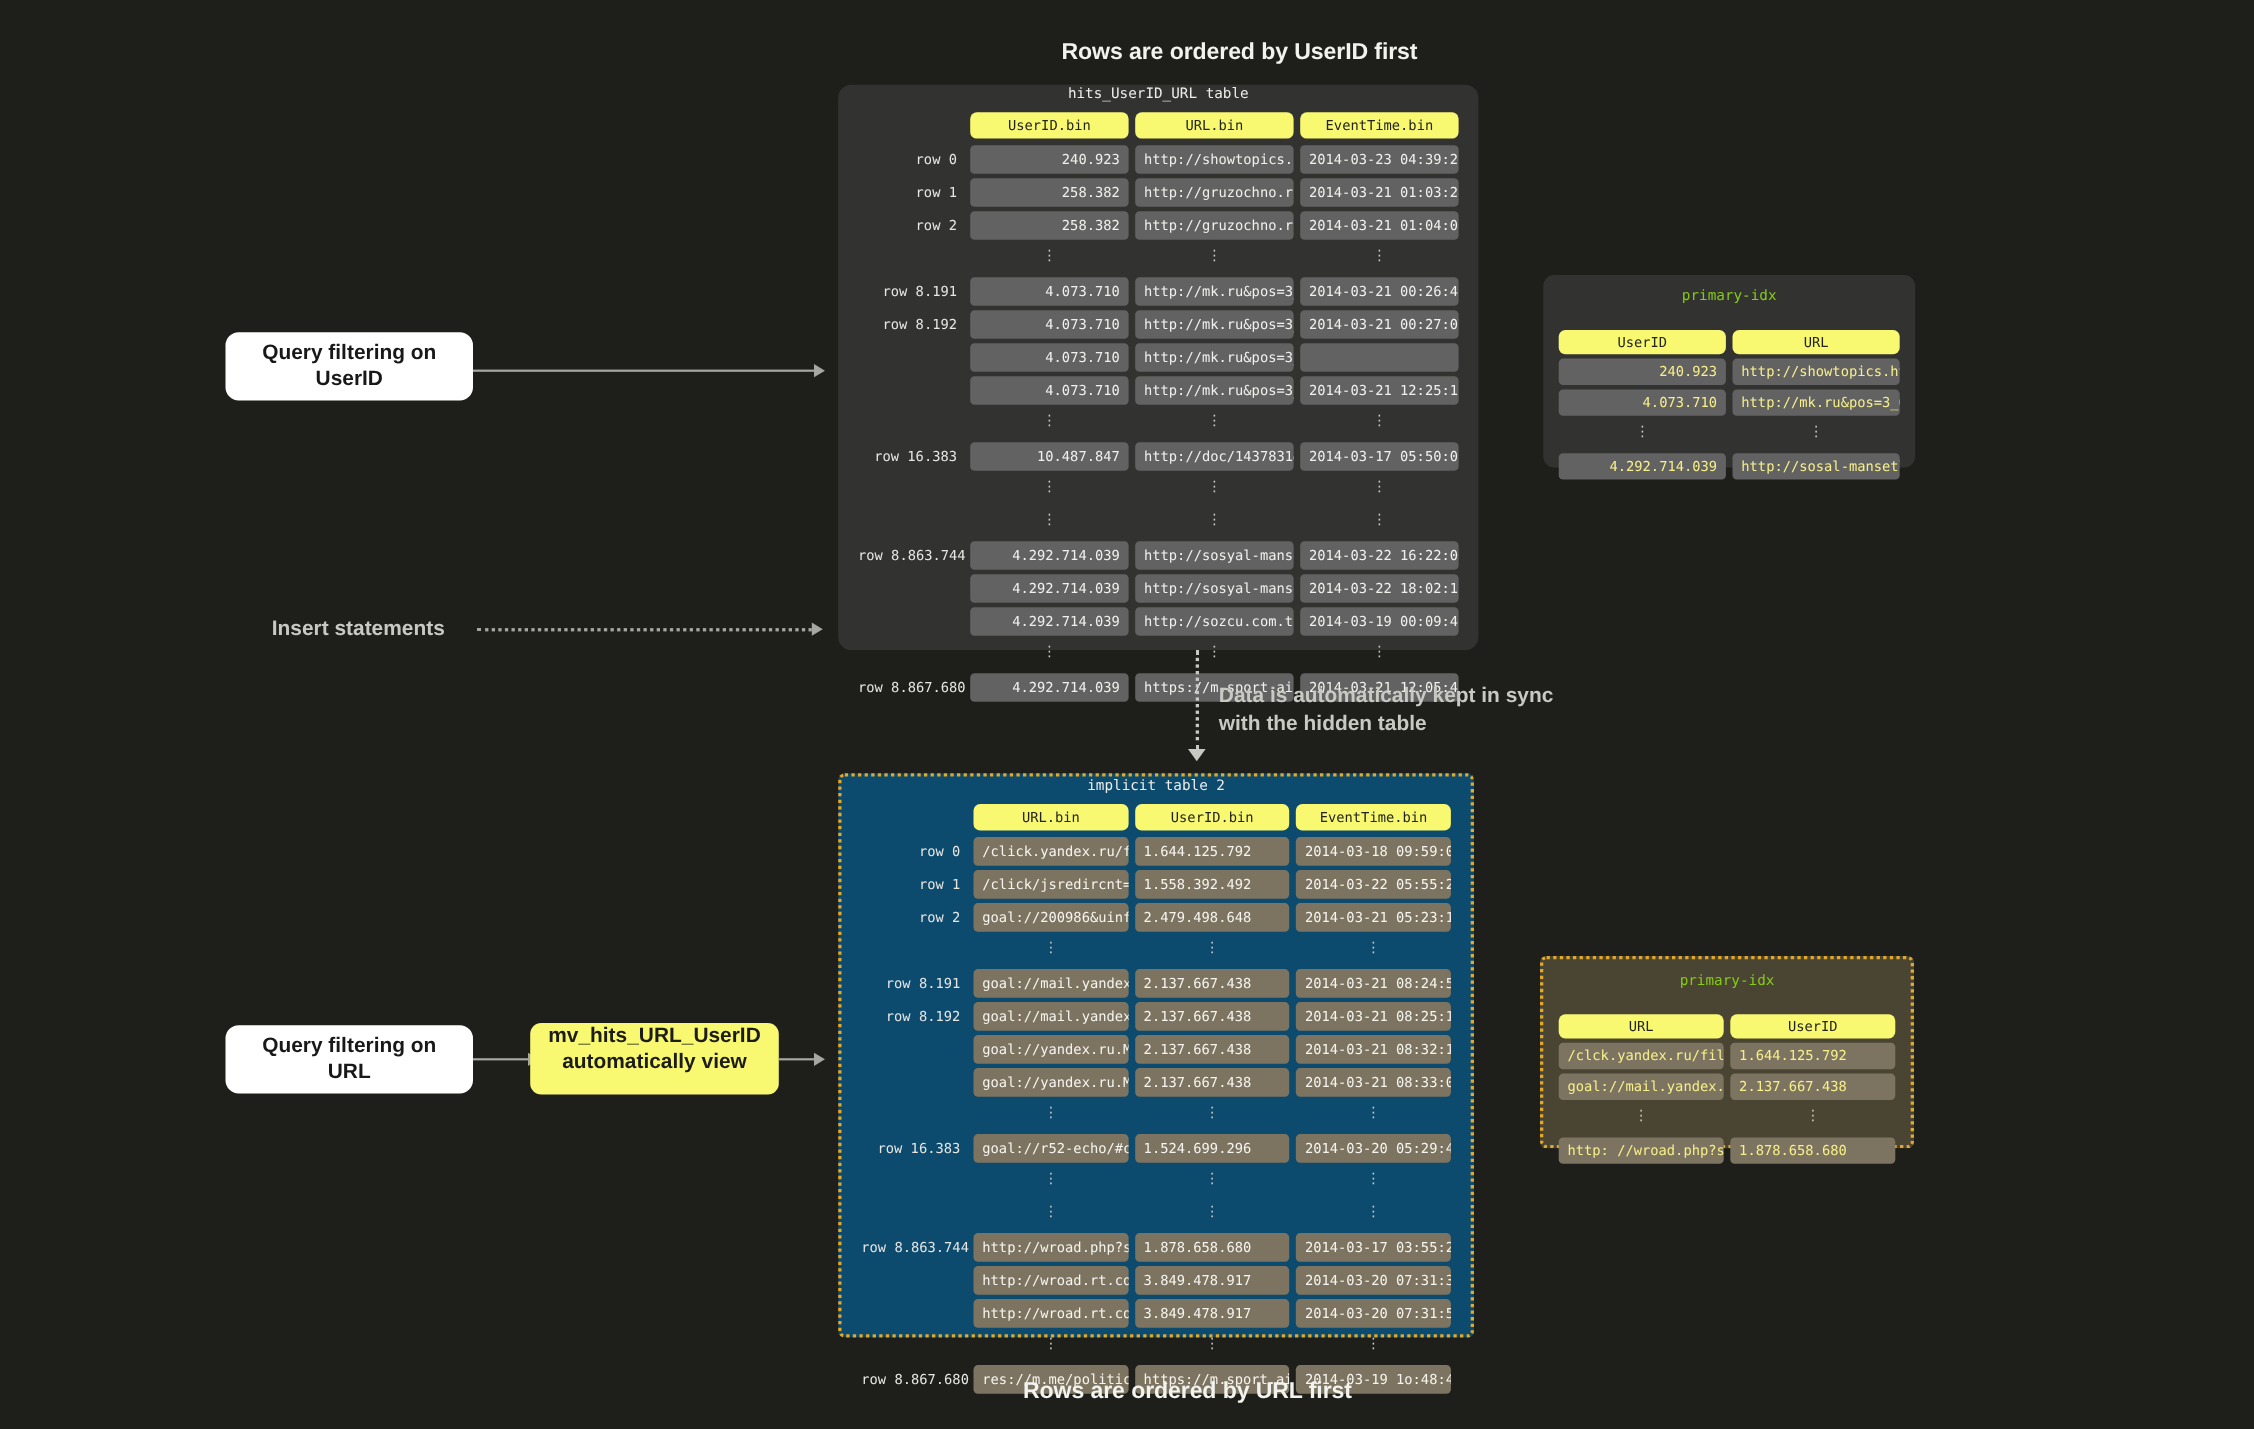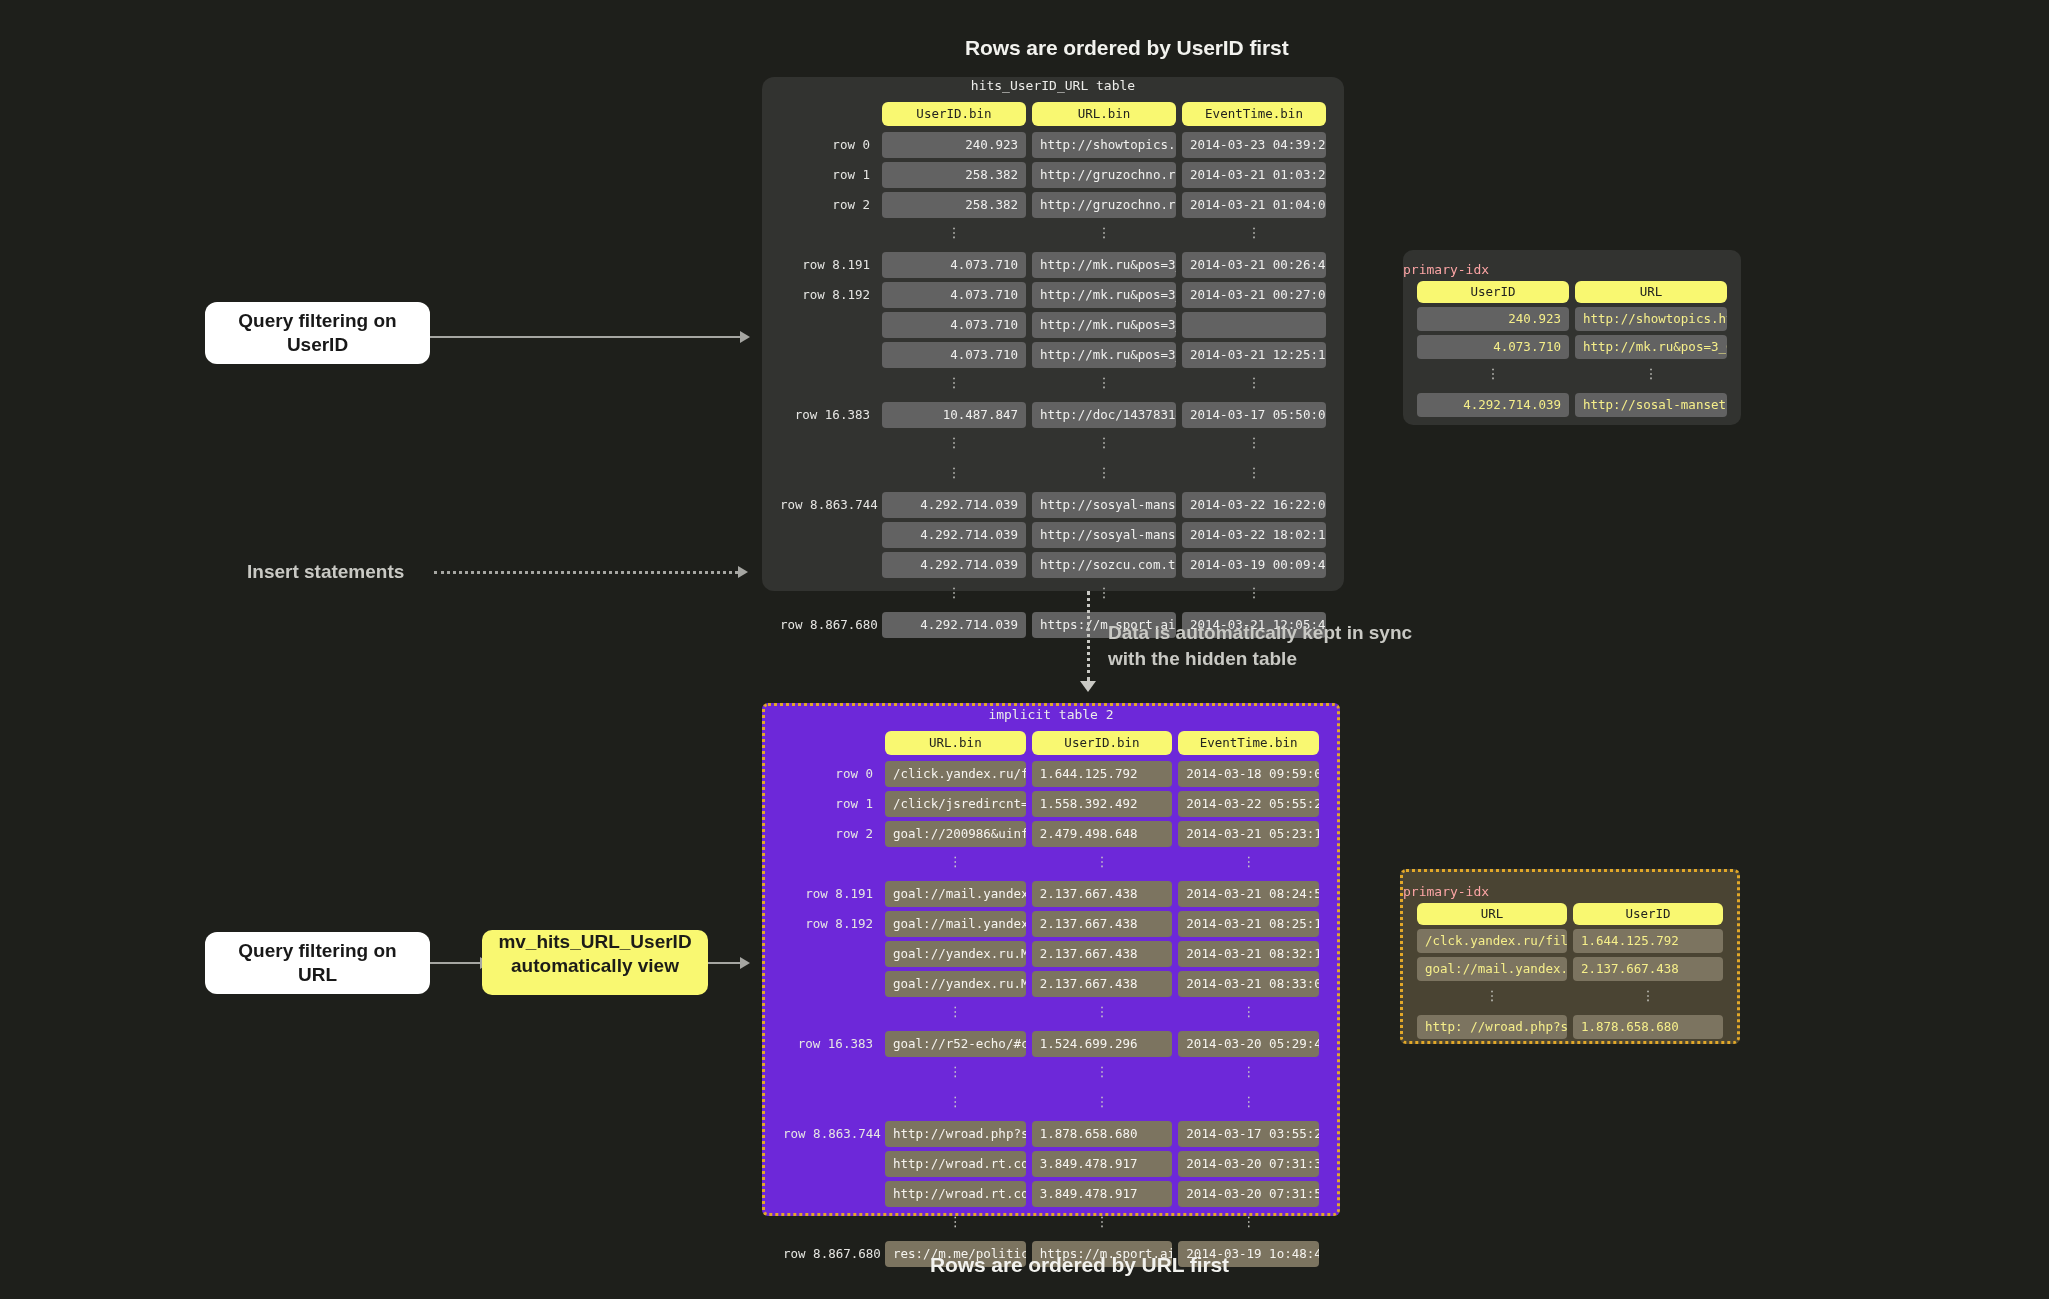--- a/index.html
+++ b/index.html
@@ -22,21 +22,21 @@
     white-space: nowrap;
   }
 
   
   .panel {
     position: absolute;
     border-radius: 12px;
   }
   .panel.dark   { background: #323330; }
   .panel.olive  {
-    background: #6d28d9;
+    background: #0c4a6e;
     border: 3px dotted #e2a829;
     border-radius: 6px;
   }
   .panel-title {
     text-align: center;
     font-family: "DejaVu Sans Mono", monospace;
     font-size: 13px;
     color: #ededea;
     letter-spacing: 0px;
     padding-top: 1px;
@@ -96,26 +96,26 @@
     color: #cfcfca;
   }
   .dots::after { content: "\22EE"; }
   .spacer { height: 26px; }
 
   
   .idx { position: absolute; border-radius: 10px; }
   .idx.dark  { background: #323330; }
   .idx.olive { background: #4a4433; border: 3px dotted #e2a829; border-radius: 6px; }
   .idx-title {
-    text-align: left;
+    text-align: center;
     font-family: "DejaVu Sans Mono", monospace;
     font-size: 13px;
-    color: #fca5a5;
+    color: #84cc16;
     padding-top: 12px;
-    padding-bottom: 4px;
+    padding-bottom: 23px;
   }
   .idx-grid {
     display: grid;
     grid-template-columns: 1fr 1fr;
     column-gap: 6px;
     row-gap: 4px;
     padding: 0 14px 14px 14px;
   }
   .idx .hdr { line-height: 22px; height: 22px; }
   .idx .cell { color: #f6ef8a; height: 24px; line-height: 24px; }

